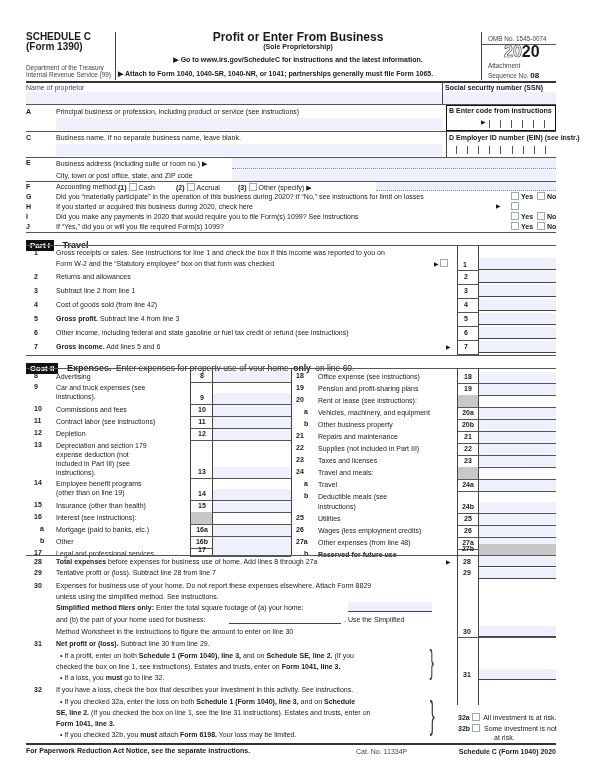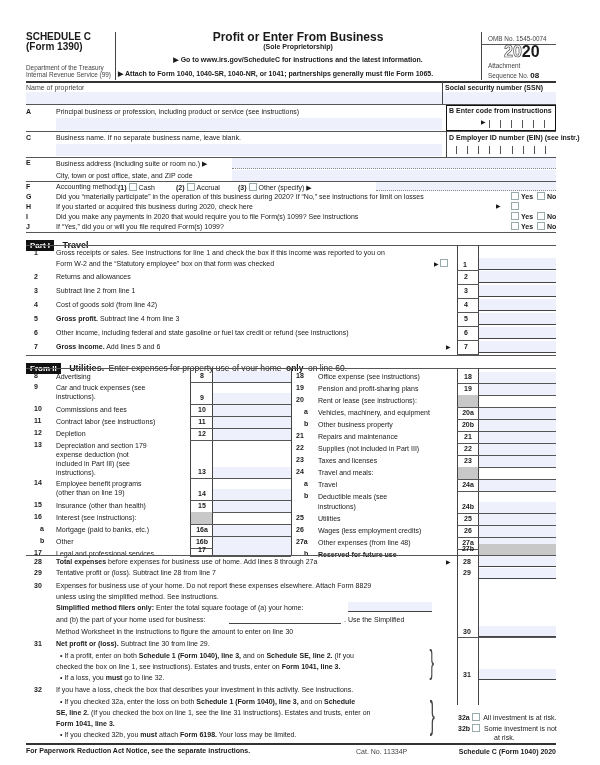--- a/index.html
+++ b/index.html
@@ -171,22 +171,22 @@
       <div class="lbl" style="left:30px;top:313px;"><b>Gross income.</b> <span>Add lines 5 and 6</span></div>
       <div class="num" style="left:438px;top:313px;">7</div>
       <div class="abs fill" style="left:453px;top:311px;width:77px;height:12px;border-bottom:1px solid #444;"></div>
       <div class="hline" style="left:431px;top:324px;width:22px;"></div>
       <div class="lbl" style="left:420px;top:313px;font-size:6px;">▶</div>
     </div>
 
   <div class="hline" style="top:325px;"></div>
 
   <div class="abs" style="left:0;top:327px;white-space:nowrap;">
-    <span class="part-tag">From II</span>
-    <span class="b" style="font-size:9px;margin-left:4px;">Utilities.</span>
+    <span class="part-tag">Cost II</span>
+    <span class="b" style="font-size:9px;margin-left:4px;">Expenses.</span>
     <span style="font-size:8.5px;">Enter expenses for property use of your home</span>
     <span class="b" style="font-size:8.5px;">only</span>
     <span style="font-size:8.5px;">on line 60.</span>
   </div>
   <div class="hline" style="top:338px;"></div>
 
   <div id="p2left">
       <div class="vline" style="left:164px;top:338px;height:187px;"></div>
       <div class="vline" style="left:186px;top:338px;height:187px;"></div>
       <div class="vline" style="left:265px;top:338px;height:187px;"></div>

